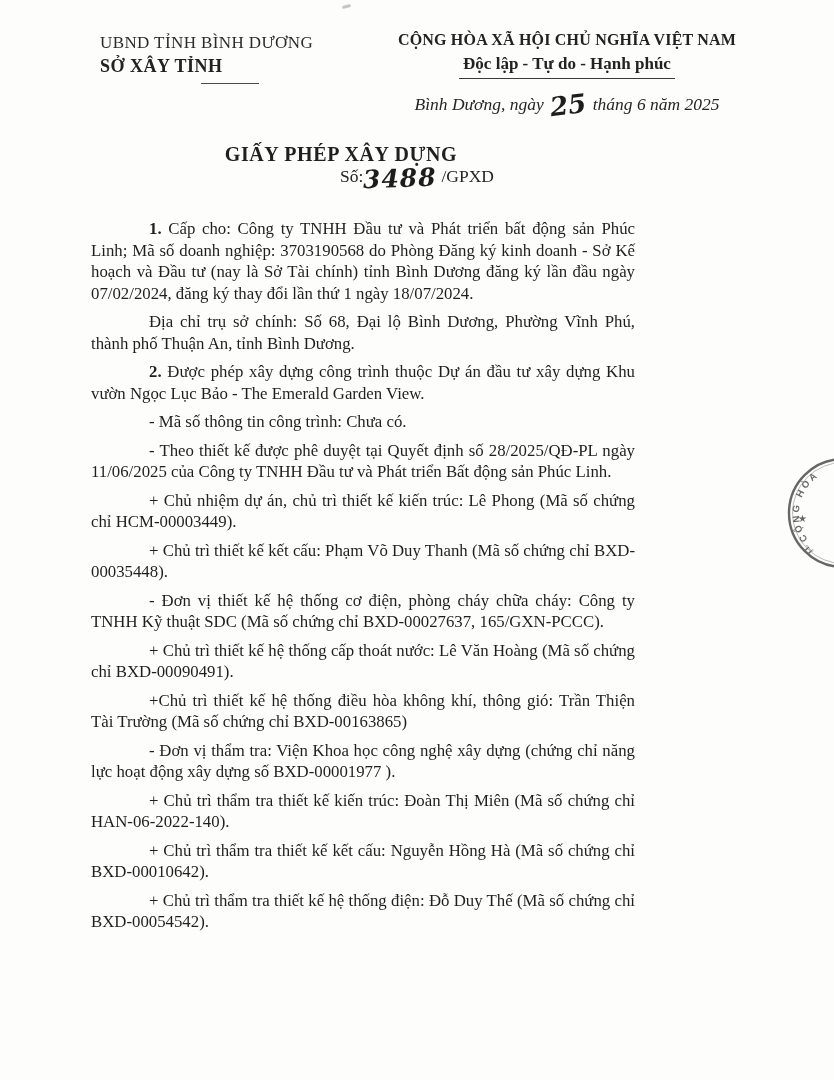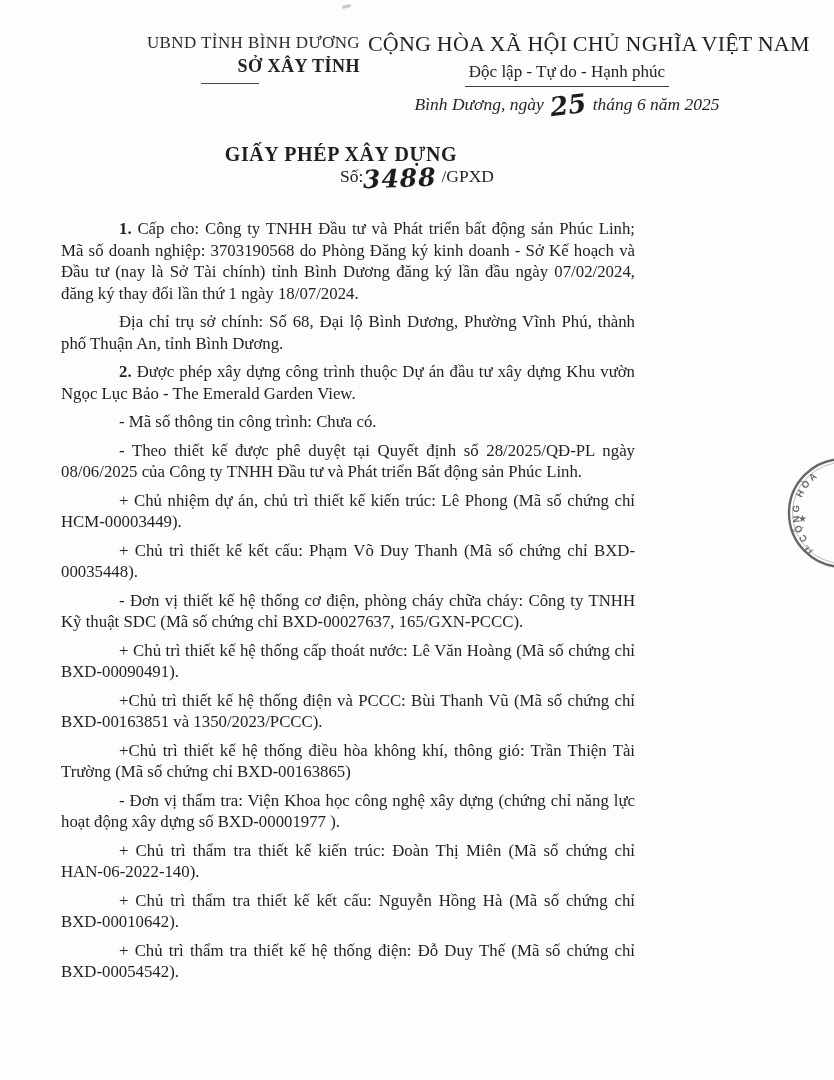--- a/index.html
+++ b/index.html
@@ -7,32 +7,32 @@
     position:relative;
     width:834px;height:1080px;
     background:#fdfdfc;
     overflow:hidden;
     font-family:"Liberation Serif", serif;
     color:#222;
   }
   
   .hdr-left{
     position:absolute;left:100px;top:32px;width:260px;
-    text-align:right;line-height:1.25;
+    text-align:left;line-height:1.25;
   }
   .hdr-left .l1{font-size:17px;letter-spacing:.4px;color:#2b2b2b;}
   .hdr-left .l2{font-size:18px;font-weight:bold;letter-spacing:.5px;margin-top:2px;}
   .hdr-left .rule{width:58px;border-top:1.6px solid #4a4a4a;margin:5px auto 0;}
   .hdr-right{
     position:absolute;left:368px;top:30px;width:398px;
     text-align:center;line-height:1.3;
   }
-  .hdr-right .l1{font-size:22px;font-weight:normal;letter-spacing:.2px;white-space:nowrap;}
+  .hdr-right .l1{font-size:16px;font-weight:bold;letter-spacing:.2px;white-space:nowrap;}
   .hdr-right .l2{
-    display:inline-block;font-size:17px;font-weight:normal;
+    display:inline-block;font-size:17px;font-weight:bold;
     padding:0 4px 3px;border-bottom:1.6px solid #3a3a3a;margin-top:2px;
   }
   .dateline{
     position:absolute;left:368px;top:90px;width:398px;
     text-align:center;font-style:italic;font-size:17.5px;color:#252525;
     white-space:nowrap;
   }
   .hand{
     font-family:"DejaVu Serif", serif;
     font-style:italic;font-weight:bold;
@@ -46,21 +46,21 @@
     position:absolute;left:0;top:143px;width:682px;text-align:center;
     font-size:20px;font-weight:bold;letter-spacing:.6px;color:#1f1f1f;
   }
   .doc-number{
     position:absolute;left:0;top:164px;width:834px;text-align:center;
     font-size:17.5px;color:#242424;
   }
   
   .doc-body{
     position:absolute;left:0;top:218px;width:714px;
-    padding:0 79px 0 61px;box-sizing:border-box;
+    padding:0 79px 0 91px;box-sizing:border-box;
     font-size:16.8px;line-height:21.5px;color:#1f1f1f;
     text-align:justify;
   }
   .doc-body p.para{margin:0 0 7px 0;text-indent:58px;}
   .doc-body p.para b{font-weight:bold;}
   
   .seal-clip{
     position:absolute;top:456px;right:0;width:47px;height:122px;
     overflow:hidden;opacity:.78;
   }
@@ -97,26 +97,25 @@
   <div class="doc-number">
     <span>Số:</span><span class="hand num">3488</span>
     <span>/GPXD</span>
   </div>
 
   <div class="doc-body">
       <p class="para"><b>1. </b>Cấp cho: Công ty TNHH Đầu tư và Phát triển bất động sản Phúc Linh; Mã số doanh nghiệp: 3703190568 do Phòng Đăng ký kinh doanh - Sở Kế hoạch và Đầu tư (nay là Sở Tài chính) tỉnh Bình Dương đăng ký lần đầu ngày 07/02/2024, đăng ký thay đổi lần thứ 1 ngày 18/07/2024.</p>
       <p class="para">Địa chỉ trụ sở chính: Số 68, Đại lộ Bình Dương, Phường Vĩnh Phú, thành phố Thuận An, tỉnh Bình Dương.</p>
       <p class="para"><b>2. </b>Được phép xây dựng công trình thuộc Dự án đầu tư xây dựng Khu vườn Ngọc Lục Bảo - The Emerald Garden View.</p>
       <p class="para">- Mã số thông tin công trình: Chưa có.</p>
-      <p class="para">- Theo thiết kế được phê duyệt tại Quyết định số 28/2025/QĐ-PL ngày 08/06/2025 của Công ty TNHH Đầu tư và Phát triển Bất động sản Phúc Linh.</p>
+      <p class="para">- Theo thiết kế được phê duyệt tại Quyết định số 28/2025/QĐ-PL ngày 11/06/2025 của Công ty TNHH Đầu tư và Phát triển Bất động sản Phúc Linh.</p>
       <p class="para">+ Chủ nhiệm dự án, chủ trì thiết kế kiến trúc: Lê Phong (Mã số chứng chỉ HCM-00003449).</p>
       <p class="para">+ Chủ trì thiết kế kết cấu: Phạm Võ Duy Thanh (Mã số chứng chỉ BXD-00035448).</p>
       <p class="para">- Đơn vị thiết kế hệ thống cơ điện, phòng cháy chữa cháy: Công ty TNHH Kỹ thuật SDC (Mã số chứng chỉ BXD-00027637, 165/GXN-PCCC).</p>
       <p class="para">+ Chủ trì thiết kế hệ thống cấp thoát nước: Lê Văn Hoàng (Mã số chứng chỉ BXD-00090491).</p>
-      <p class="para">+Chủ trì thiết kế hệ thống điện và PCCC: Bùi Thanh Vũ (Mã số chứng chỉ BXD-00163851 và 1350/2023/PCCC).</p>
       <p class="para">+Chủ trì thiết kế hệ thống điều hòa không khí, thông gió: Trần Thiện Tài Trường (Mã số chứng chỉ BXD-00163865)</p>
       <p class="para">- Đơn vị thẩm tra: Viện Khoa học công nghệ xây dựng (chứng chỉ năng lực hoạt động xây dựng số BXD-00001977 ).</p>
       <p class="para">+ Chủ trì thẩm tra thiết kế kiến trúc: Đoàn Thị Miên (Mã số chứng chỉ HAN-06-2022-140).</p>
       <p class="para">+ Chủ trì thẩm tra thiết kế kết cấu: Nguyễn Hồng Hà (Mã số chứng chỉ BXD-00010642).</p>
       <p class="para">+ Chủ trì thẩm tra thiết kế hệ thống điện: Đỗ Duy Thế (Mã số chứng chỉ BXD-00054542).</p>
     </div>
 
   <div class="seal-clip">
     <svg width="130" height="122" viewBox="0 0 130 122" xmlns="http://www.w3.org/2000/svg">
       <circle cx="56" cy="57" r="54" fill="none" stroke="#3d3d3d" stroke-width="2.4"></circle>

